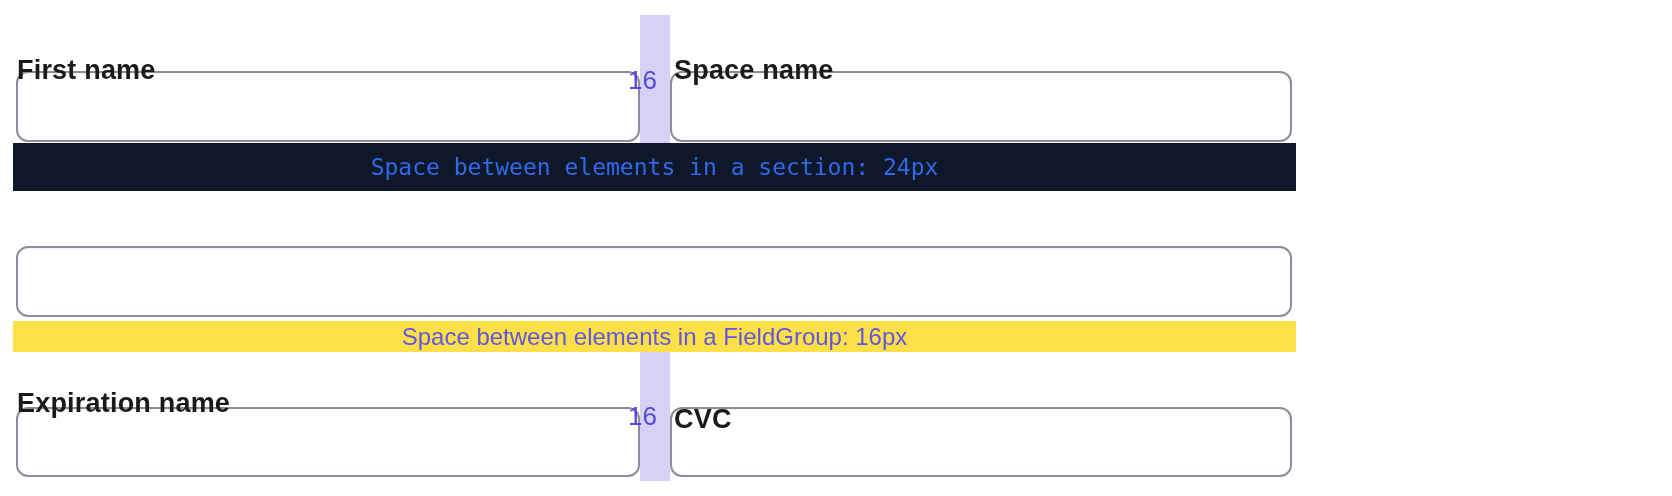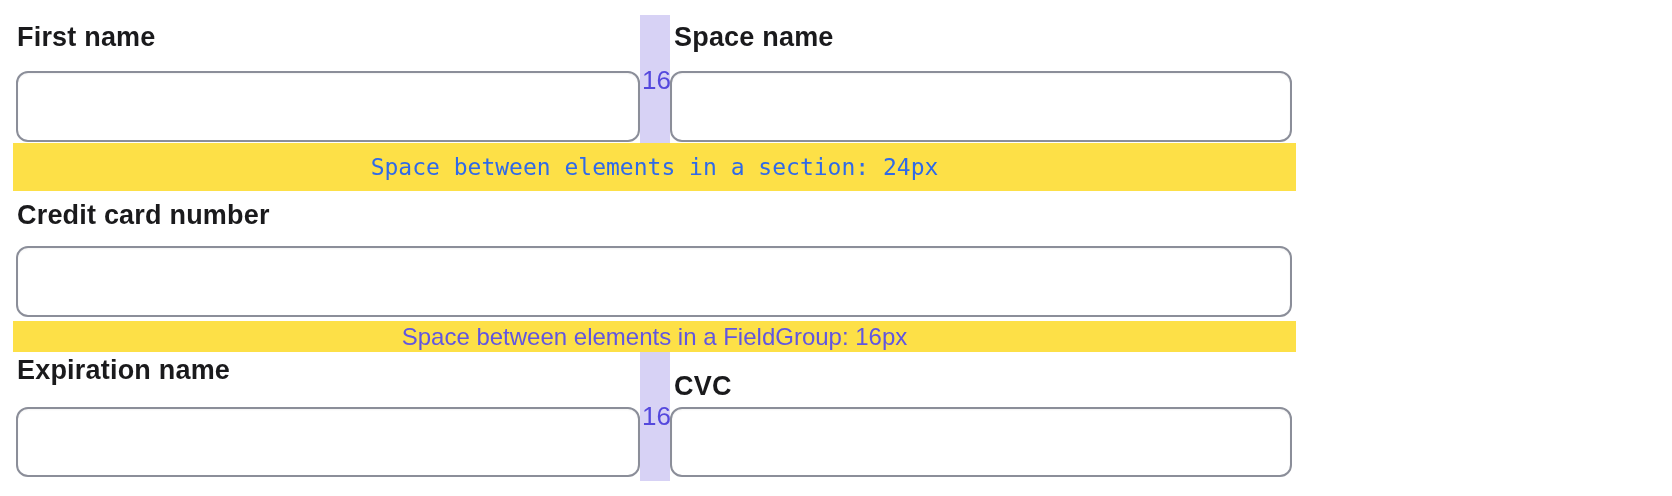--- a/index.html
+++ b/index.html
@@ -17,20 +17,21 @@
   }
   .field-label {
     position: absolute;
     font-size: 27px;
     font-weight: 700;
     color: #1a1a1c;
     letter-spacing: 0.2px;
     line-height: 1.2;
     z-index: 3;
     white-space: nowrap;
+    margin-top: 33px;
   }
   .text-input {
     position: absolute;
     box-sizing: border-box;
     border: 2px solid #8b8e99;
     border-radius: 12px;
     background: #ffffff;
     z-index: 2;
     padding: 0 16px;
     font-size: 24px;
@@ -41,40 +42,40 @@
   }
   .gap-v {
     position: absolute;
     left: 640px;
     width: 30px;
     background: #d7d2f5;
     z-index: 1;
   }
   .gap-v-label {
     position: absolute;
-    left: 642px;
+    left: 628px;
     font-size: 26px;
     font-weight: 500;
     color: #5448dd;
     line-height: 1;
     z-index: 4;
   }
   .bar {
     position: absolute;
     left: 13px;
     width: 1283px;
     display: flex;
     align-items: center;
     justify-content: center;
     z-index: 1;
   }
   .bar-section {
     top: 143px;
     height: 48px;
-    background: #fde047;
+    background: #0f172a;
   }
   .bar-section .bar-text {
     font-family: "DejaVu Sans Mono", monospace;
     font-size: 23px;
     color: #2f6ae9;
     white-space: nowrap;
   }
   .bar-fieldgroup {
     top: 321px;
     height: 31px;
@@ -98,21 +99,20 @@
   <div class="field-label" style="left:17px;top:21px">First name</div>
   <div class="field-label" style="left:674px;top:21px">Space name</div>
 
   <input class="text-input" style="left: 16px; top: 71px; width: 624px; height: 71px;" type="text" aria-label="First name">
   <input class="text-input" style="left: 670px; top: 71px; width: 622px; height: 71px;" type="text" aria-label="Last name">
 
   <div class="bar bar-section">
     <span class="bar-text">Space between elements in a section: 24px</span>
   </div>
 
-  <div class="field-label" style="left:17px;top:199px">Credit card number</div>
   <input class="text-input" style="left: 16px; top: 246px; width: 1276px; height: 71px;" type="text" aria-label="Credit card number">
 
   <div class="bar bar-fieldgroup">
     <span class="bar-text">Space between elements in a FieldGroup: 16px</span>
   </div>
 
   <div class="gap-v" style="top:352px;height:129px"></div>
   <div class="gap-v-label" style="top:403px">16</div>
 
   <div class="field-label" style="left:17px;top:354px">Expiration name</div>

